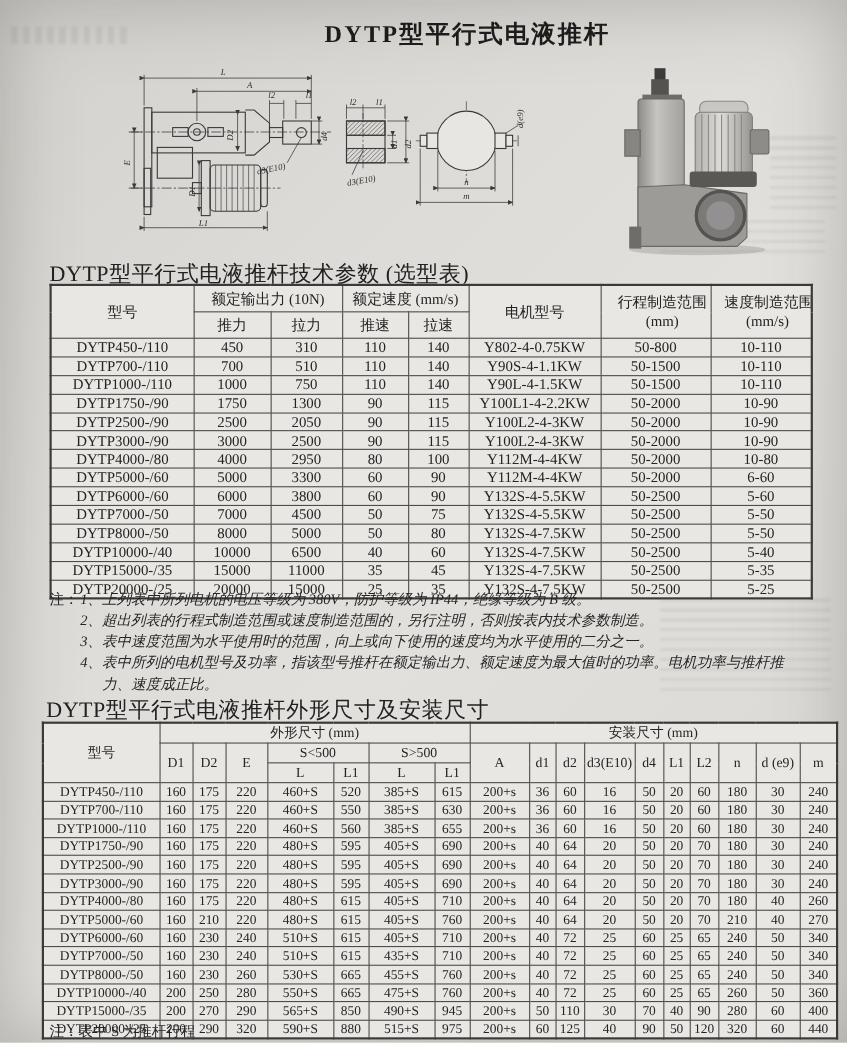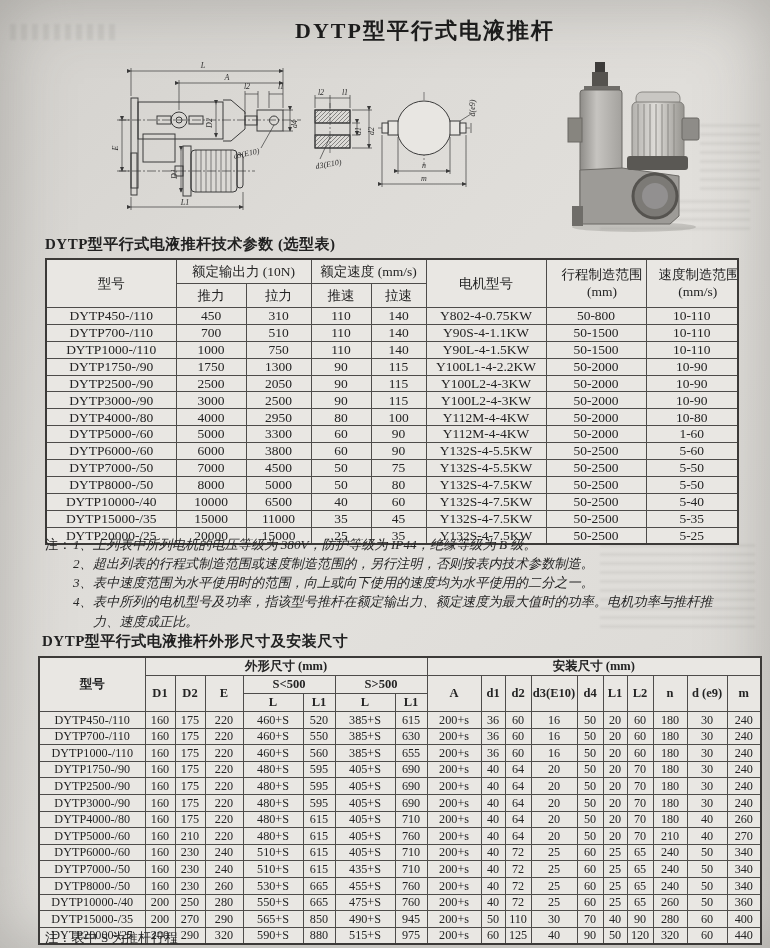--- a/index.html
+++ b/index.html
@@ -10,32 +10,32 @@
     font-family:"Liberation Serif","DejaVu Serif",serif; color:#262626;
   }
   .title{
     position:absolute; top:16px; left:0; width:100%; text-align:center;
     font-size:22px; font-weight:bold; letter-spacing:2px; color:#1c1c1c;margin-left:40px;
   }
   .fig{ position:absolute; }
   svg{ display:block; }
   .dim{ font-size:8px; font-style:italic; fill:#2e2e2e; font-family:"Liberation Serif",serif; }
   .sec-heading{
-    position:absolute; font-size:15px; font-weight:bold; color:#212121; letter-spacing:.5px;
+    position:absolute; font-size:20px; font-weight:normal; color:#212121; letter-spacing:.5px;
   }
   table{ border-collapse:collapse; table-layout:fixed; background:#e9e7e3; }
   th,td{
     border:1px solid #4e4c4a; text-align:center; vertical-align:middle;
     padding:0; overflow:hidden; white-space:nowrap; color:#242424;
   }
   .t1{ position:absolute; left:45px; top:258px; width:692px; border:2px solid #3c3a38; }
   .t1 th{ font-size:13.5px; font-weight:normal; height:23px; }
   .t1 td{ font-size:13.5px; height:15.9px; line-height:1; }
   .t2{ position:absolute; left:38px; top:656px; width:714px; border:2px solid #3c3a38; }
-  .t2 th{ font-size:12.5px; font-weight:bold; height:17px; }
+  .t2 th{ font-size:12.5px; font-weight:normal; height:17px; }
   .t2 td{ font-size:12.2px; height:15.6px; line-height:1; }
   .hdr2{ display:block; line-height:1.25;padding-left:12px; }
   .notes{ position:absolute; left:45px; top:535px; width:668px; font-size:13.2px; line-height:1.45; }
   .notes-label{ position:absolute; left:0; top:0; }
   .notes-list{ margin-left:28px; }
   .note-line{ padding-left:20px; text-indent:-20px;font-style:italic; }
   .footnote{ position:absolute; left:45px; top:929px; font-size:13.2px; }
   .bleed{
     position:absolute; filter:blur(1.2px); opacity:.45; pointer-events:none;
     background:repeating-linear-gradient(0deg, rgba(110,108,104,.22) 0 3px, transparent 3px 9px);
@@ -365,21 +365,21 @@
           <td>10-80</td>
         </tr>
         <tr>
           <td>DYTP5000-/60</td>
           <td>5000</td>
           <td>3300</td>
           <td>60</td>
           <td>90</td>
           <td>Y112M-4-4KW</td>
           <td>50-2000</td>
-          <td>1-60</td>
+          <td>6-60</td>
         </tr>
         <tr>
           <td>DYTP6000-/60</td>
           <td>6000</td>
           <td>3800</td>
           <td>60</td>
           <td>90</td>
           <td>Y132S-4-5.5KW</td>
           <td>50-2500</td>
           <td>5-60</td>

